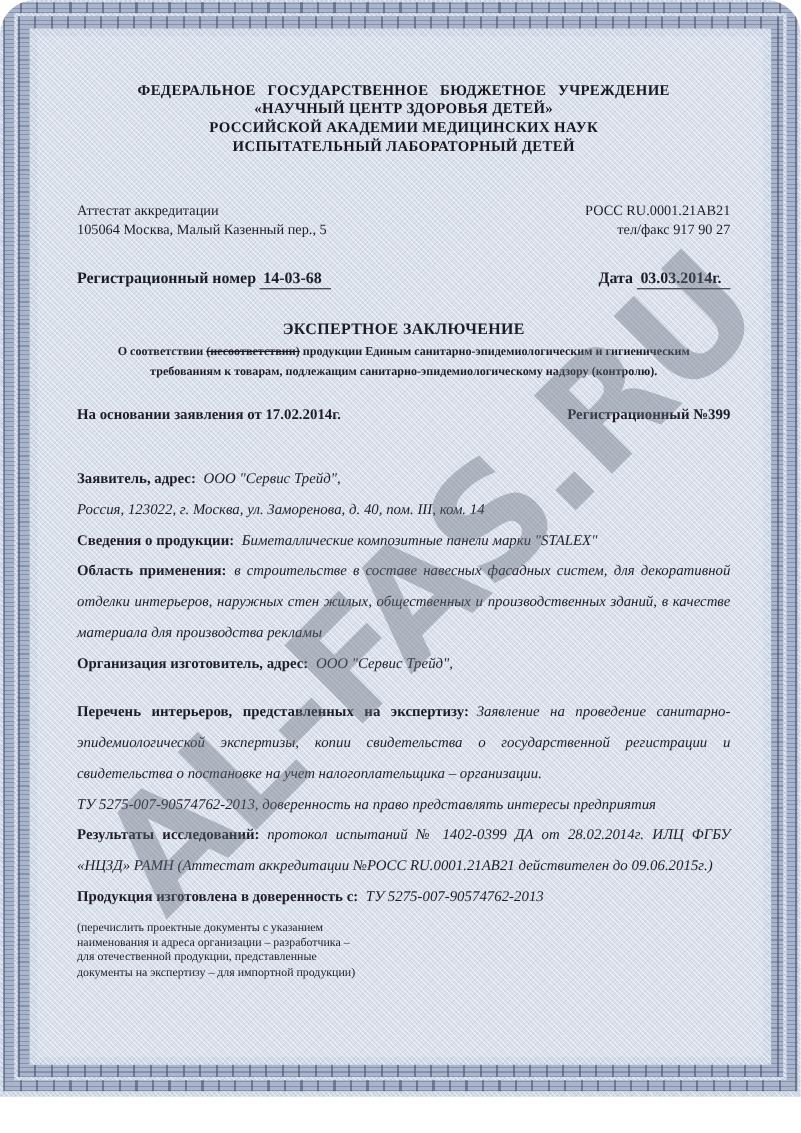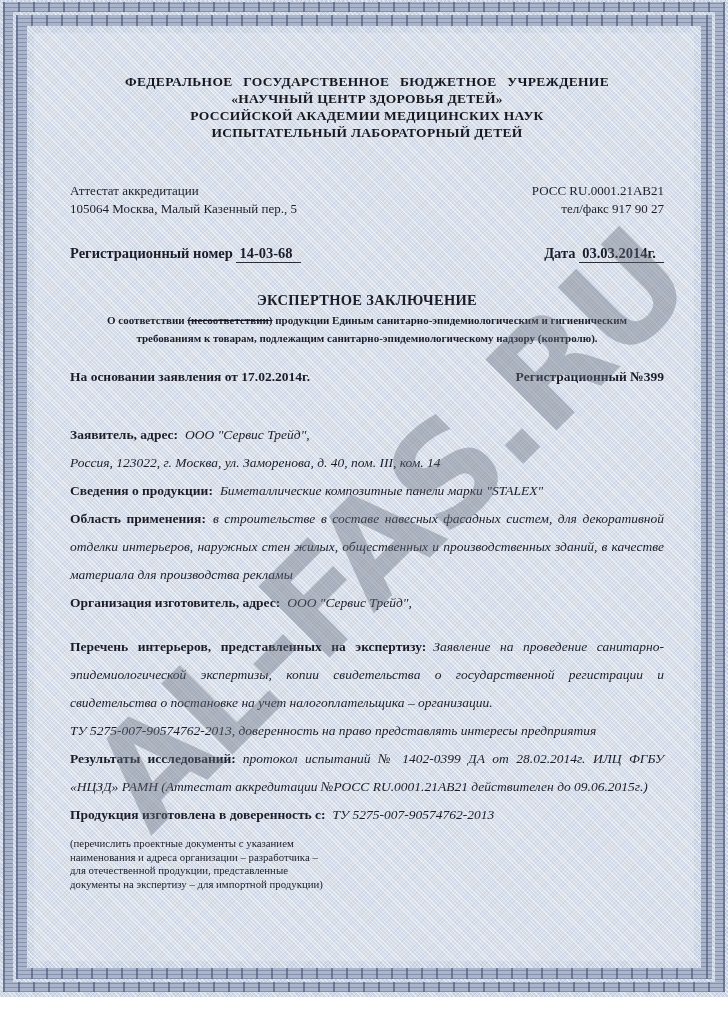--- a/index.html
+++ b/index.html
@@ -1,17 +1,17 @@
 <!DOCTYPE html>
 <html><head>
 <meta charset="utf-8">
 <style>
   html,body{margin:0;padding:0;background:#ffffff;}
   .page{position:relative;width:728px;height:1030px;background:#ffffff;overflow:hidden;
-        font-family:"Liberation Serif","DejaVu Serif",serif;color:#1c1c28;}
+        font-family:"Liberation Serif","DejaVu Serif",serif;color:#1c1c28;border-radius:32px;}
 
   
   .cert{position:absolute;left:0;top:0;width:728px;height:997px;
         background-color:#cfd8e6;
         background-image:
           repeating-linear-gradient(45deg, rgba(255,255,255,.5) 0 1px, rgba(255,255,255,0) 1px 3px),
           repeating-linear-gradient(135deg, rgba(140,158,190,.22) 0 1px, rgba(0,0,0,0) 1px 3px);}
 
   .band{position:absolute;background-color:#aab5cc;
         background-image:

